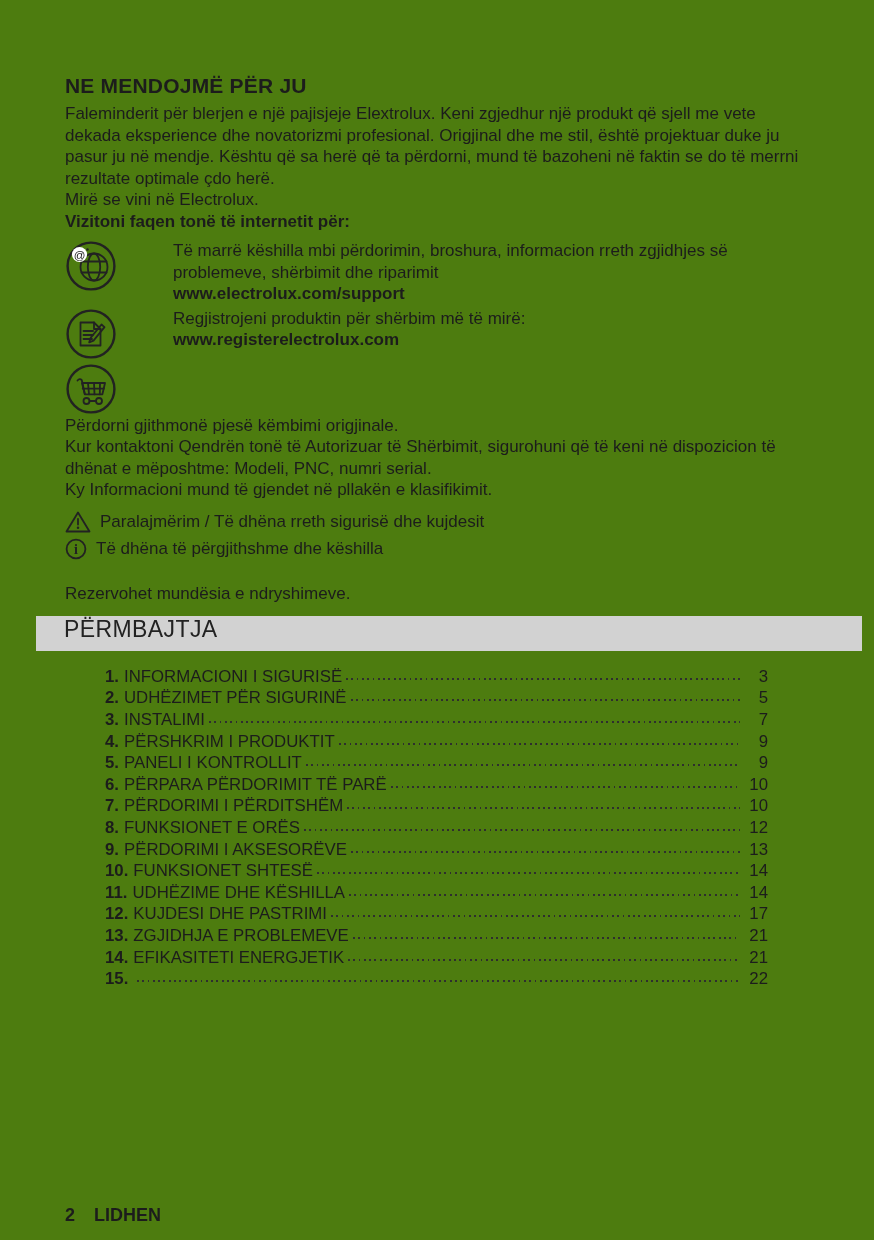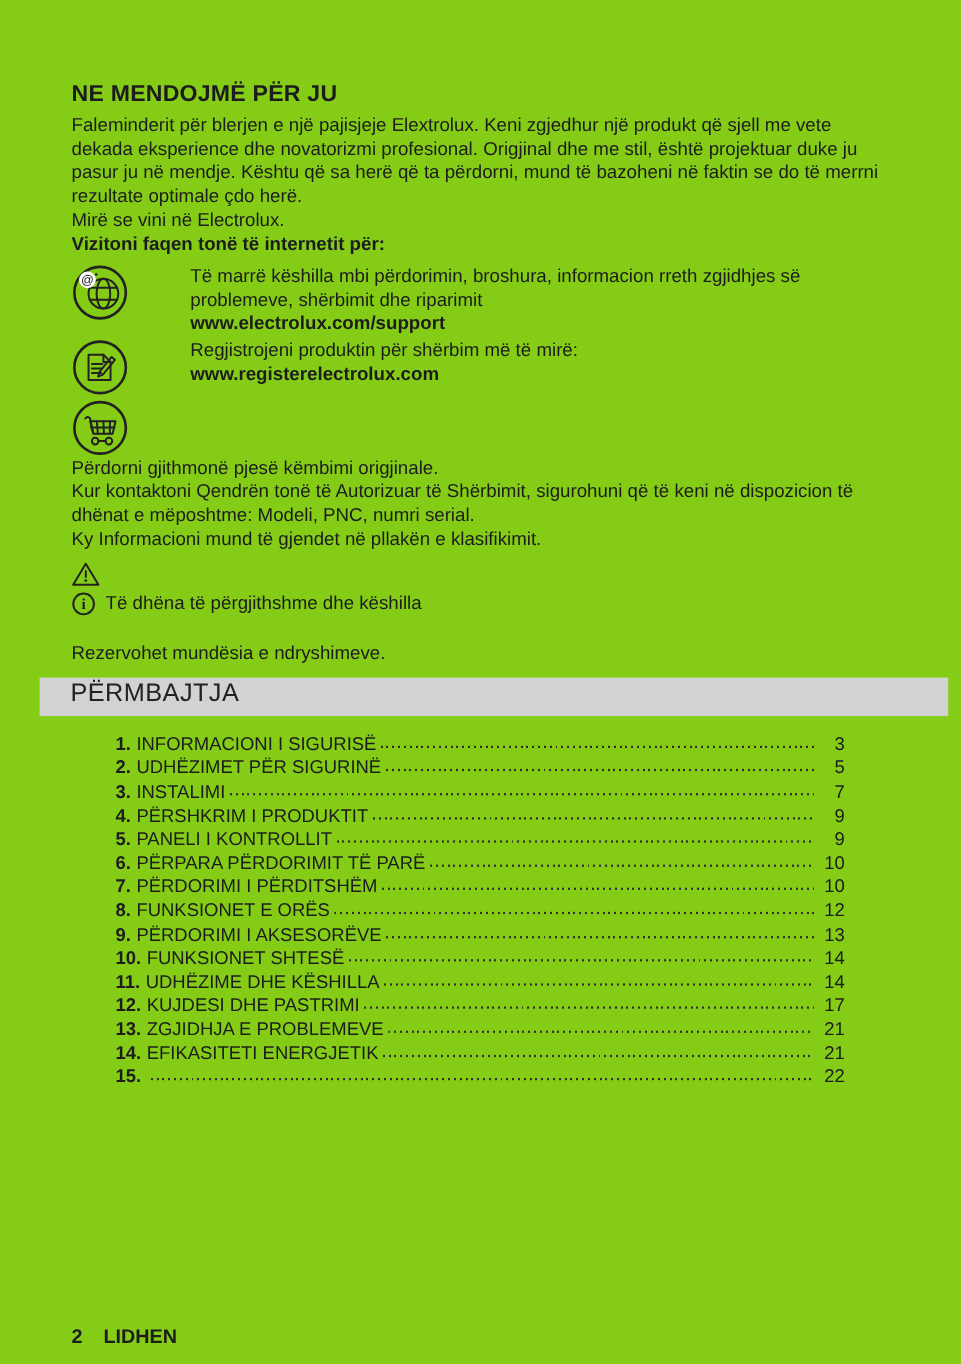--- a/index.html
+++ b/index.html
@@ -1,19 +1,19 @@
 <!DOCTYPE html>
 <html><head>
 <meta charset="utf-8">
 <style>
   html,body{margin:0;padding:0;background:#888;}
   .page{
     position:relative;
     width:874px;height:1240px;
-    background:#84cc16;
+    background:#4d7c0f;
     font-family:"Liberation Sans",sans-serif;
     color:#1c1c1c;
     overflow:hidden;
     margin:0 auto;
   }
   .content{padding:74px 69px 0 65px;}
   .section-title{
     font-size:21px;font-weight:bold;line-height:24px;
     margin:0 0 5px 0;letter-spacing:.2px;
   }
@@ -134,20 +134,21 @@
 
     <div class="notes">
       <div class="note-row">
         <span class="note-icon">
           <svg width="26" height="24" viewBox="0 0 26 24">
             <path class="ic-thin" d="M13 2.5 L24.5 21.5 H1.5 Z"></path>
             <line class="ic-thin" x1="13" y1="9" x2="13" y2="14.5"></line>
             <circle cx="13" cy="17.8" r="1.25" fill="#222" stroke="none"></circle>
           </svg>
         </span>
+        <span class="body-text">Paralajmërim / Të dhëna rreth sigurisë dhe kujdesit</span>
       </div>
       <div class="note-row">
         <span class="note-icon">
           <svg width="22" height="22" viewBox="0 0 22 22">
             <circle class="ic-thin" cx="11" cy="11" r="9.4"></circle>
             <text x="11" y="16" font-size="14" font-weight="bold" font-family="Liberation Serif, serif" fill="#222" text-anchor="middle">i</text>
           </svg>
         </span>
         <span class="body-text">Të dhëna të përgjithshme dhe këshilla</span>
       </div>

